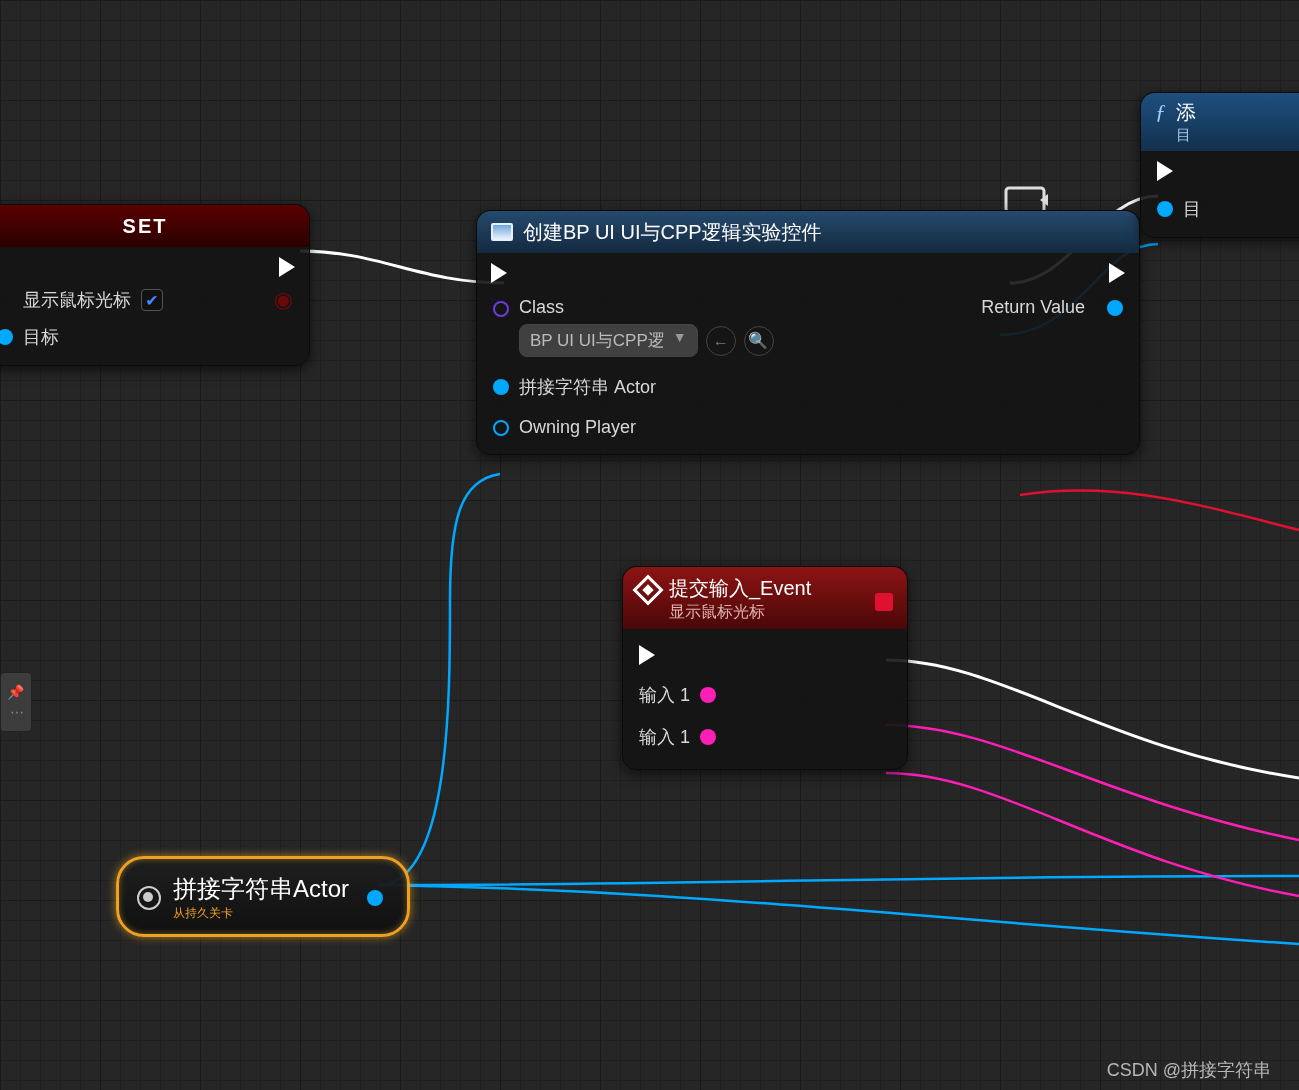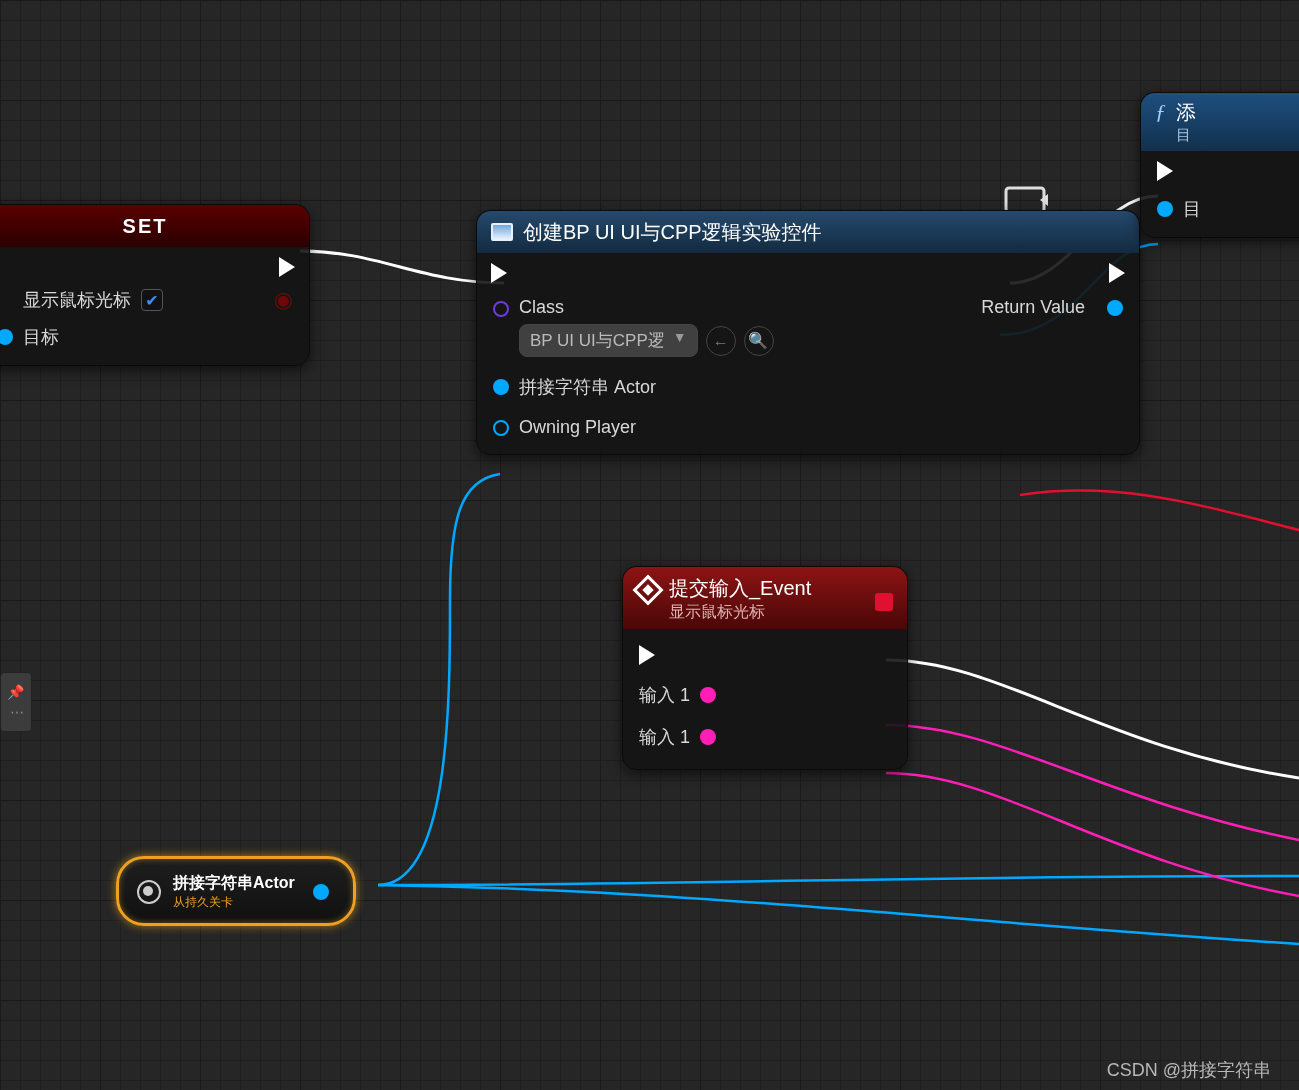--- a/index.html
+++ b/index.html
@@ -243,21 +243,21 @@
     <div class="row">
       <span class="pin filled c-obj"></span>
       <span>目</span>
     </div>
   </div>
 </div>
 
 <div class="var-node" style="left:116px; top:856px;">
   <span class="var-icon"></span>
   <div>
-    <div style="color:#fff;font-weight:700;font-size:16px">拼接字符串Actor</div>
+    <div style="color:#fff;font-weight:400;font-size:24px">拼接字符串Actor</div>
     <div class="var-sub">从持久关卡</div>
   </div>
   <span class="pin filled c-obj" style="margin-left:6px"></span>
 </div>
 
 <div class="sidebar-stub">
   <span>📌</span>
   <span style="letter-spacing:-2px">⋯</span>
 </div>
 

